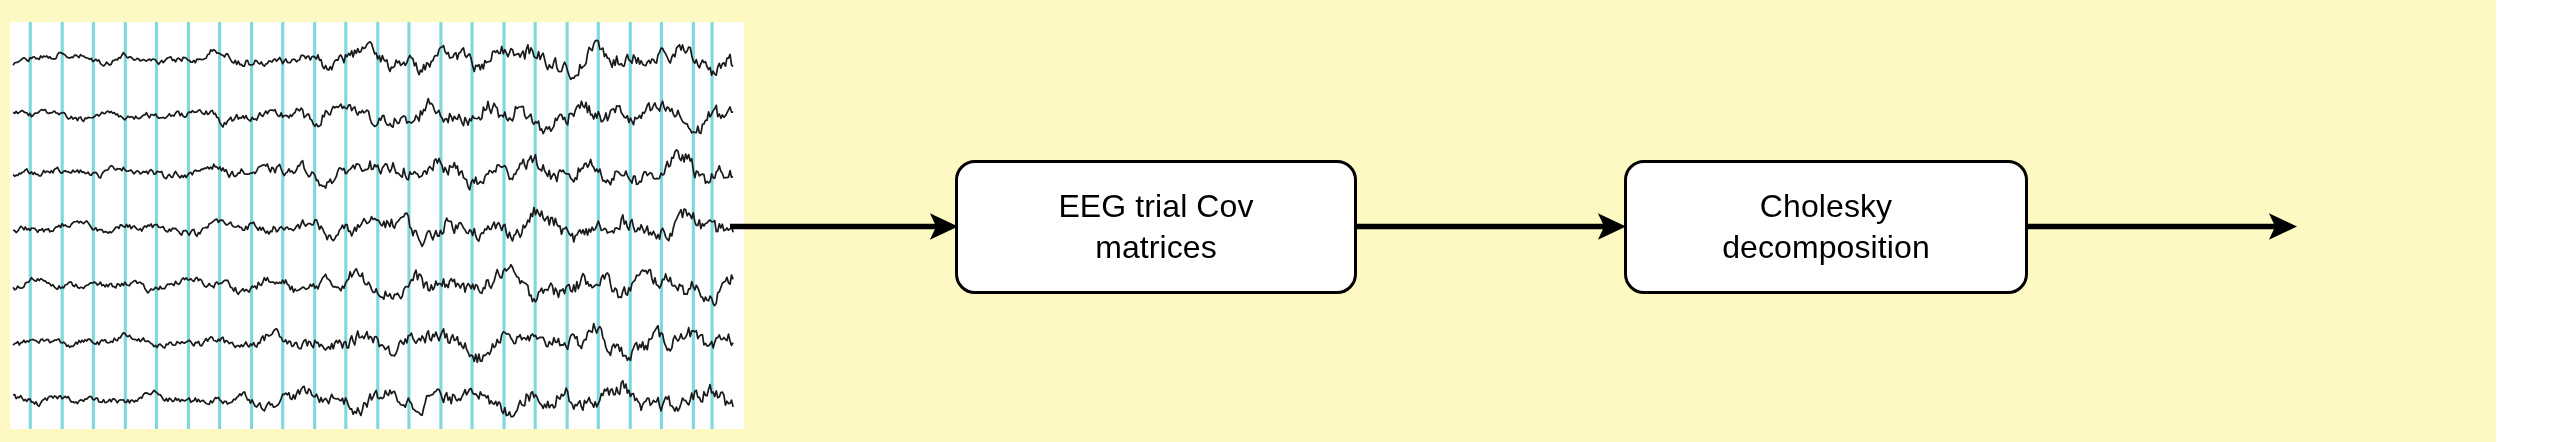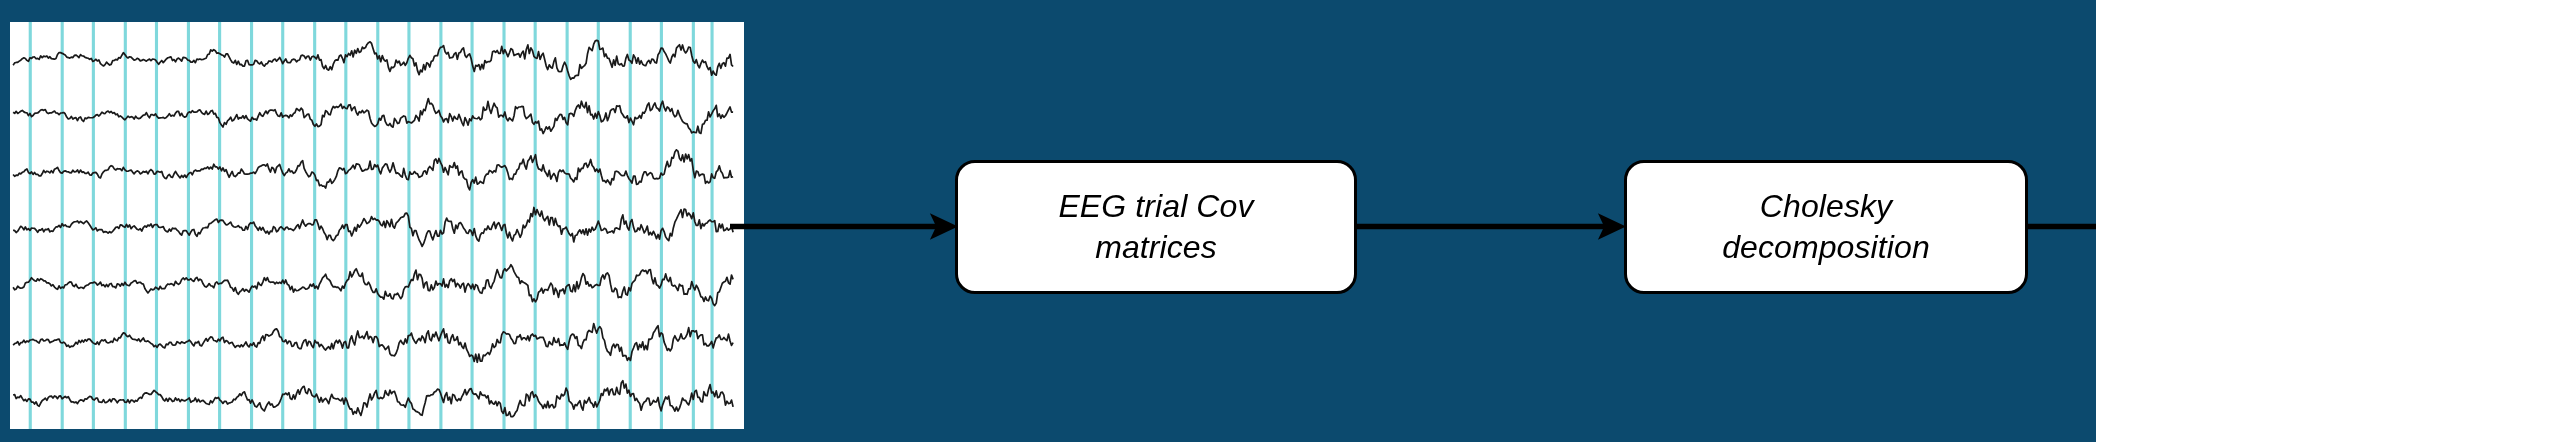--- a/index.html
+++ b/index.html
@@ -5,25 +5,24 @@
   html, body {
     margin: 0;
     padding: 0;
     background: #ffffff;
   }
   body {
     font-family: "Liberation Sans", sans-serif;
   }
   #canvas {
     position: relative;
-    width: 2096px;
+    width: 2496px;
     height: 443px;
-    background: #0c4a6e;
+    background: #fef9c3;
     overflow: hidden;
-    font-style: italic;
   }
 
   
   #eeg-panel {
     position: absolute;
     left: 10px;
     top: 22px;
     width: 734px;
     height: 407px;
     background: #ffffff;

